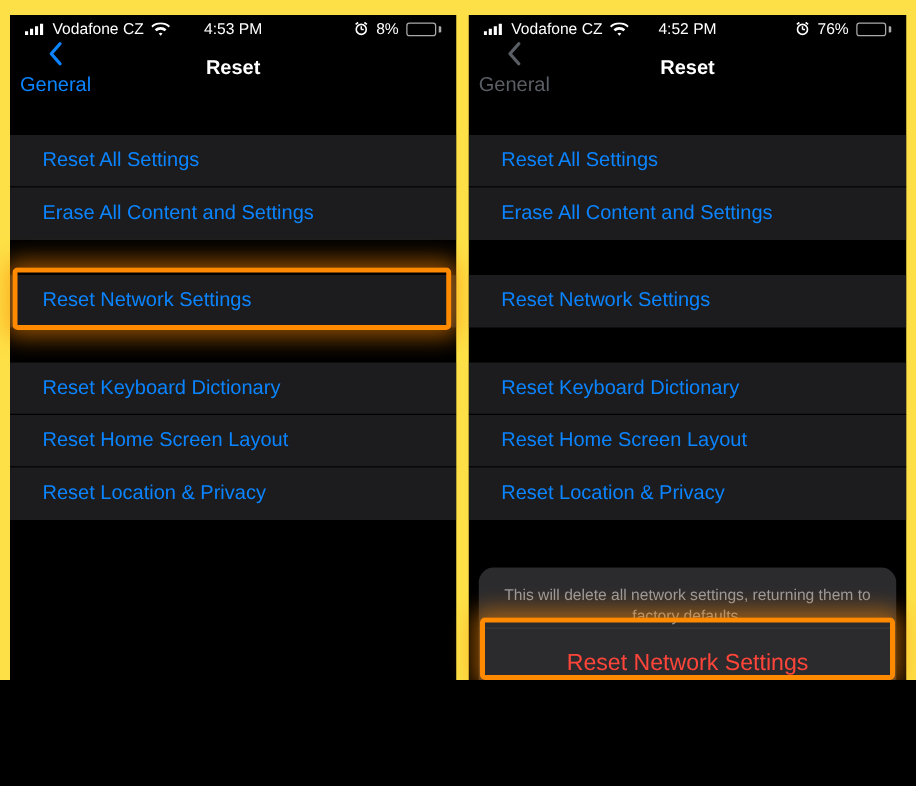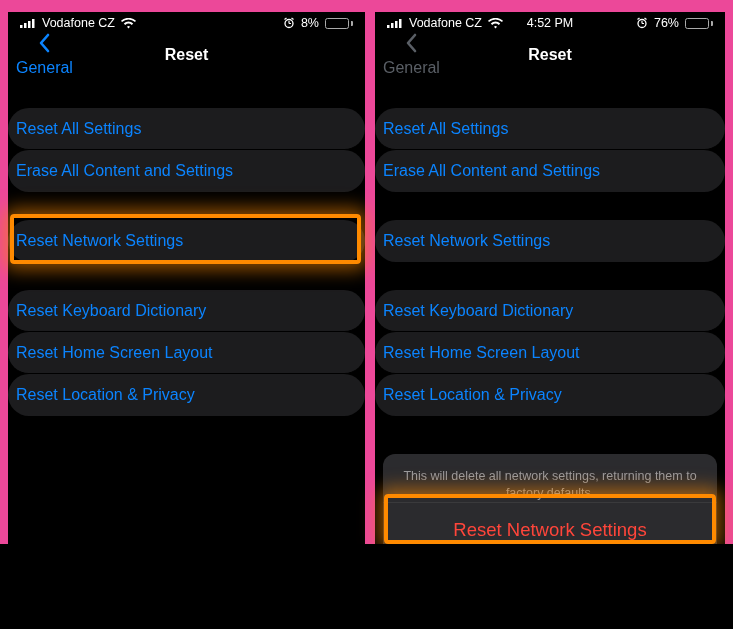--- a/index.html
+++ b/index.html
@@ -1,21 +1,21 @@
 <!DOCTYPE html>
 <html><head>
 <meta charset="utf-8">
 <style>
   * { box-sizing: border-box; margin: 0; padding: 0; }
   html, body { background: #000; font-family: -apple-system, "Helvetica Neue", Arial, sans-serif; }
   .canvas {
     position: relative;
     width: 733px;
     height: 544px;
-    background: #ec4899;
+    background: #fde047;
     overflow: hidden;
   }
   .phone {
     position: absolute;
     width: 357px;
     height: 605px;
     top: 12px;
     background: #000;
     overflow: hidden;
   }
@@ -84,23 +84,22 @@
     margin-top: 28px;
   }
   .group.first { margin-top: 32px; }
   .row {
     background: #1c1c1e;
     color: #0b84ff;
     font-size: 16px;
     height: 42px;
     display:flex;
     align-items:center;
-    padding: 0 8px;
+    padding: 0 26px;
     border-bottom: 1px solid #000;
-    border-radius: 21px;
   }
   .row:last-child { border-bottom: none; }
 
   
   .highlight {
     position:absolute;
     border: 4px solid #ff8a00;
     border-radius: 4px;
     box-shadow: 0 0 18px 6px rgba(255,138,0,0.55);
     pointer-events:none;
@@ -157,20 +156,23 @@
               <rect x="12" y="1" width="2.5" height="9" fill="#fff"></rect>
             </svg>
       </span>
       <span>Vodafone CZ</span>
       <span class="wifi-icon">
         <svg width="15" height="11" viewBox="0 0 15 11">
               <path d="M7.5 10.5 L9 8.8 A2.2 2.2 0 0 0 6 8.8 Z M4.2 7 A5 5 0 0 1 10.8 7 L12.2 5.4 A7 7 0 0 0 2.8 5.4 Z M1 4 A9.5 9.5 0 0 1 14 4 L15 2.8 A11 11 0 0 0 0 2.8 Z" fill="#fff"></path>
             </svg>
       </span>
     </div>
+    <div class="sb-center">
+          <span>4:53 PM</span>
+        </div>
     <div class="sb-right">
       <span class="alarm-icon">
         <svg width="12" height="12" viewBox="0 0 12 12">
               <circle cx="6" cy="6.5" r="4" fill="none" stroke="#fff" stroke-width="1.3"></circle>
               <line x1="6" y1="6.5" x2="6" y2="4" stroke="#fff" stroke-width="1.2"></line>
               <line x1="6" y1="6.5" x2="8" y2="6.5" stroke="#fff" stroke-width="1.2"></line>
               <line x1="1.5" y1="2.5" x2="3.5" y2="1" stroke="#fff" stroke-width="1.3"></line>
               <line x1="10.5" y1="2.5" x2="8.5" y2="1" stroke="#fff" stroke-width="1.3"></line>
             </svg>
       </span>

